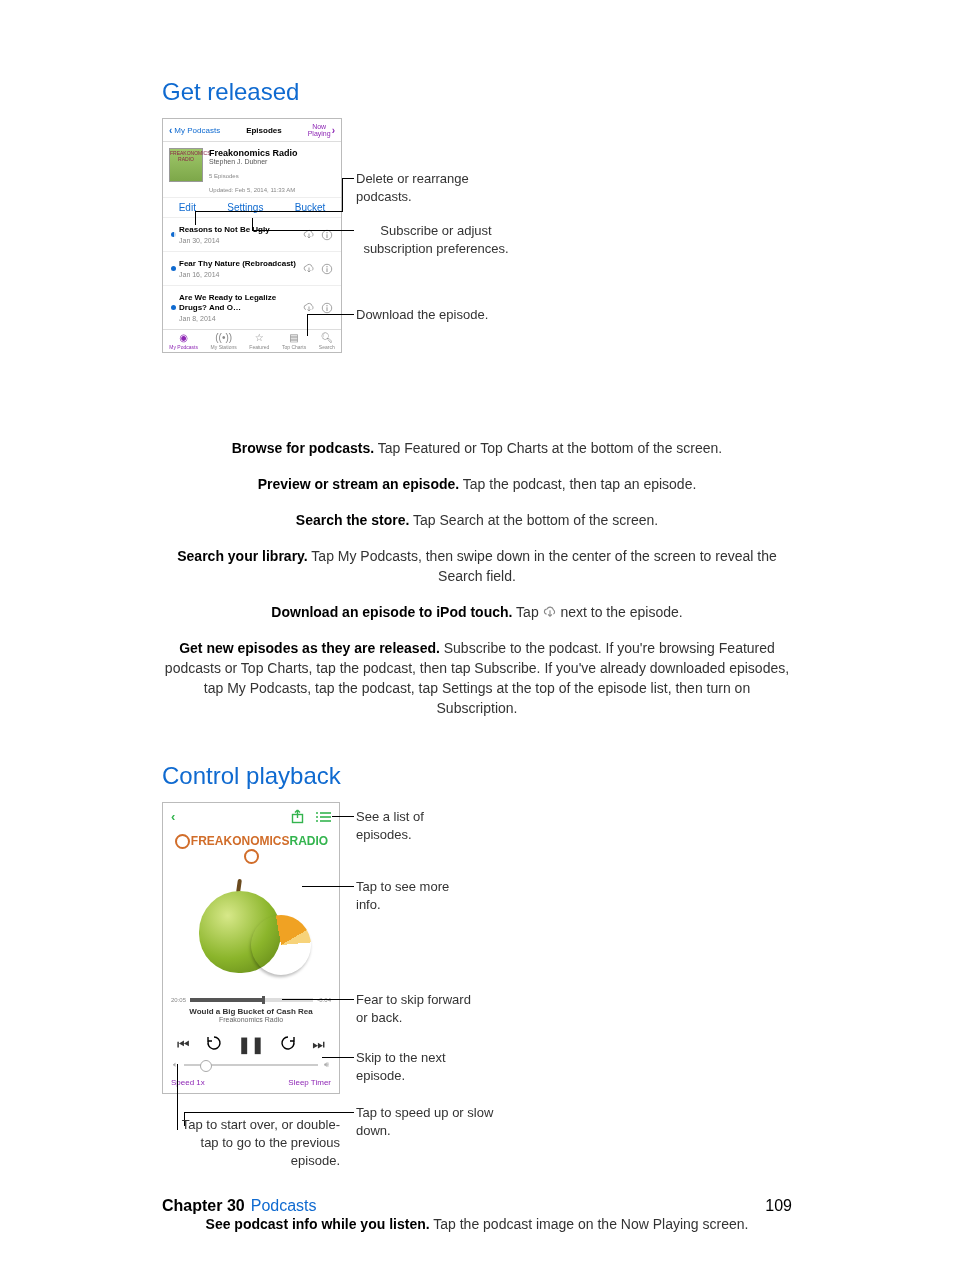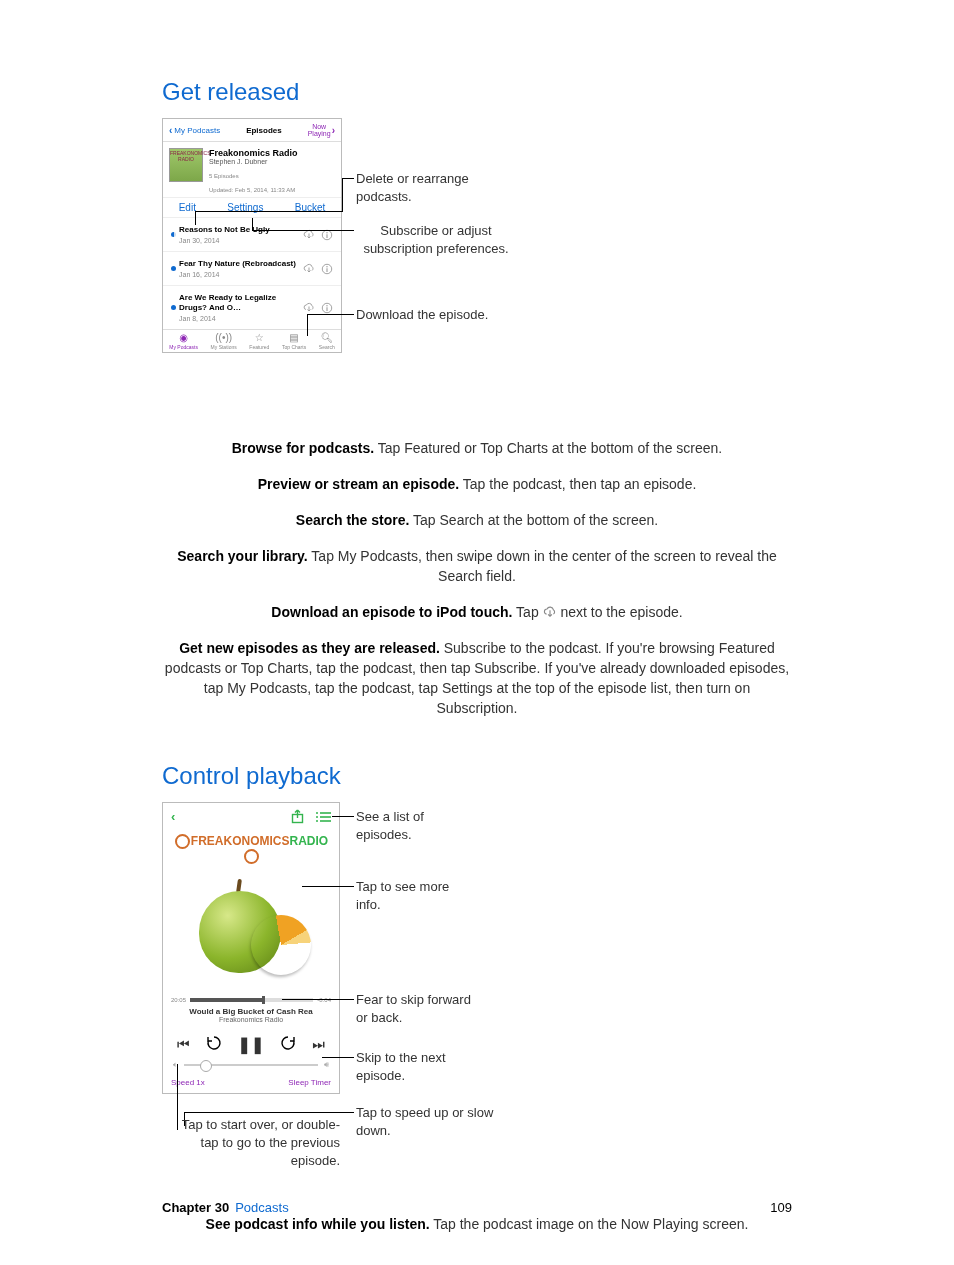--- a/index.html
+++ b/index.html
@@ -99,21 +99,21 @@
   .controls { display:flex; justify-content:space-around; align-items:center; padding:6px 6px 4px; font-size:14px; }
   .vol { display:flex; align-items:center; gap:6px; padding:2px 10px 4px; color:#aaa; font-size:8px;}
   .vol .track { flex:1; height:2px; background:#ccc; position:relative;}
   .vol .kn { position:absolute; left:12%; top:-4px; width:10px; height:10px; background:#fff; border:1px solid #aaa; border-radius:50%; }
   .speed-row { display:flex; justify-content:space-between; padding:4px 8px 6px; font-size:8px;}
   .speed { color:#8e27b5; }
   .sleep { color:#8e27b5; }
   
   .footer {
     position:absolute; bottom:50px; left:162px; right:162px;
-    display:flex; justify-content:space-between; font-size:13px;
+    display:flex; justify-content:space-between; font-size:16px;
   }
   .footer .l { color:#000; }
   .footer .l .chap { font-weight:600; }
   .footer .l .name { color:#0f6ad0; margin-left:6px; }
   .footer .r { color:#000; }
   
   svg { overflow:visible; }
 </style>
 </head>
 <body>

